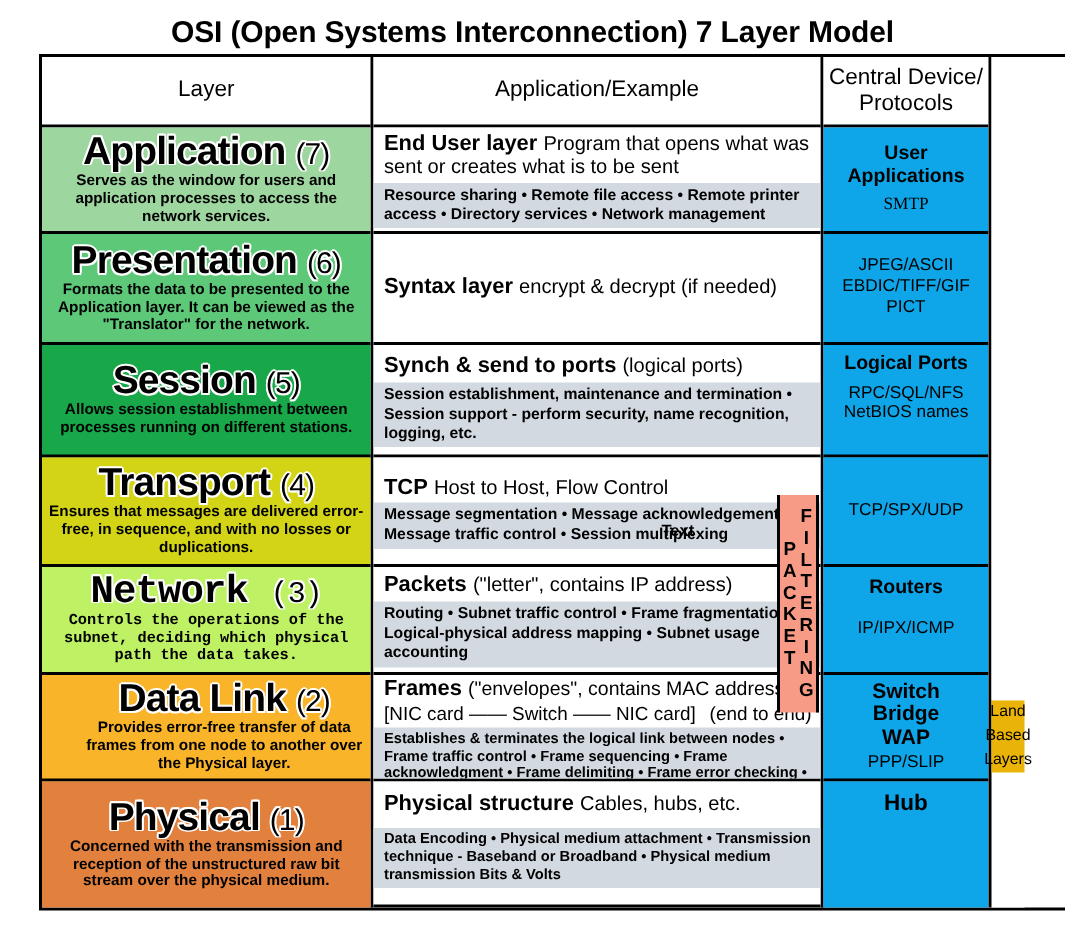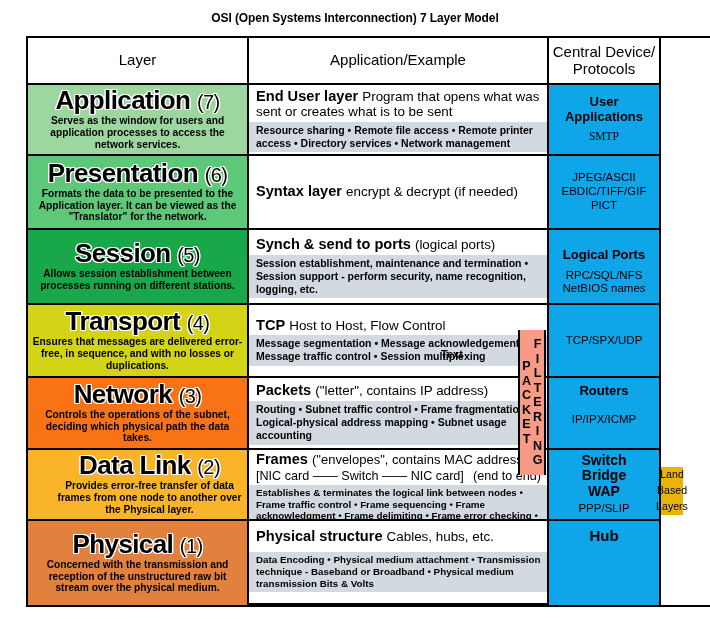--- a/index.html
+++ b/index.html
@@ -7,21 +7,21 @@
     width:710px;height:619px;
     font-family:"Liberation Sans", sans-serif;
     color:#000000;
     -webkit-font-smoothing:antialiased;
   }
   #page{position:relative;width:710px;height:619px;overflow:hidden;background:#fff;}
 
   
   .title{
     position:absolute;top:11px;left:0;width:710px;
-    text-align:center;font-size:12px;font-weight:bold;letter-spacing:-0.1px;
+    text-align:center;font-size:20px;font-weight:bold;letter-spacing:-0.1px;
   }
 
   
   .frame{
     position:absolute;left:26px;top:36px;width:688px;height:571px;
     border:2px solid #000;box-sizing:border-box;background:#fff;
   }
   .grid{display:flex;width:100%;height:100%;box-sizing:border-box;}
 
   
@@ -64,21 +64,21 @@
   .ldesc{
     font-size:10.2px;line-height:1.16;font-weight:bold;margin-top:2px;
     max-width:214px;
   }
 
   
   .c-app{background:#9ed6a0;}
   .c-pres{background:#5dc878;}
   .c-sess{background:#18a84a;}
   .c-trans{background:#d4d416;}
-  .c-net{background:#f97316;}
+  .c-net{background:#bef264;font-family:Liberation Mono, monospace;}
   .c-dl{background:#f9b42a;}
   .c-phy{background:#e2813e;}
 
   
   .acell{
     box-sizing:border-box;border-bottom:2px solid #000;
     display:flex;flex-direction:column;justify-content:center;
     position:relative;background:#fff;overflow:hidden;
   }
   .acell:last-child{border-bottom:none;}
@@ -287,21 +287,21 @@
         </div>
 
         <div class="dcell" style="flex:0 0 74px;height:74px;">
           <div class="dsub" style="margin-top:0;">
             <div>JPEG/ASCII</div>
             <div>EBDIC/TIFF/GIF</div>
             <div>PICT</div>
           </div>
         </div>
 
-        <div class="dcell" style="flex:0 0 75px;height:75px;justify-content:flex-start;padding-top:18px;">
+        <div class="dcell" style="flex:0 0 75px;height:75px;justify-content:flex-start;padding-top:5px;">
           <div class="dmain">Logical Ports</div>
           <div class="dsub">
             <div>RPC/SQL/NFS</div>
             <div>NetBIOS names</div>
           </div>
         </div>
 
         <div class="dcell" style="flex:0 0 73px;height:73px;">
           <div class="dsub" style="margin-top:0;">TCP/SPX/UDP</div>
         </div>

